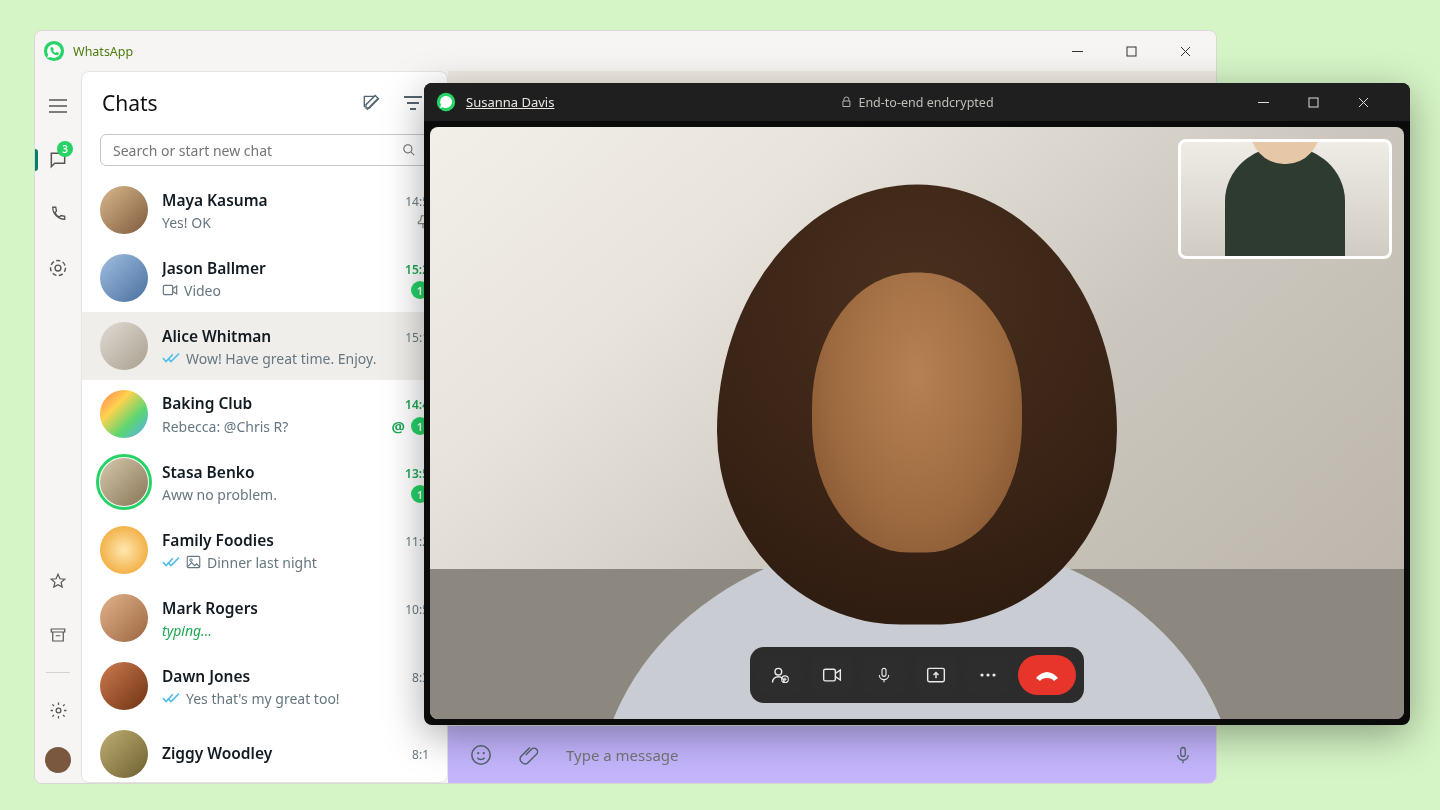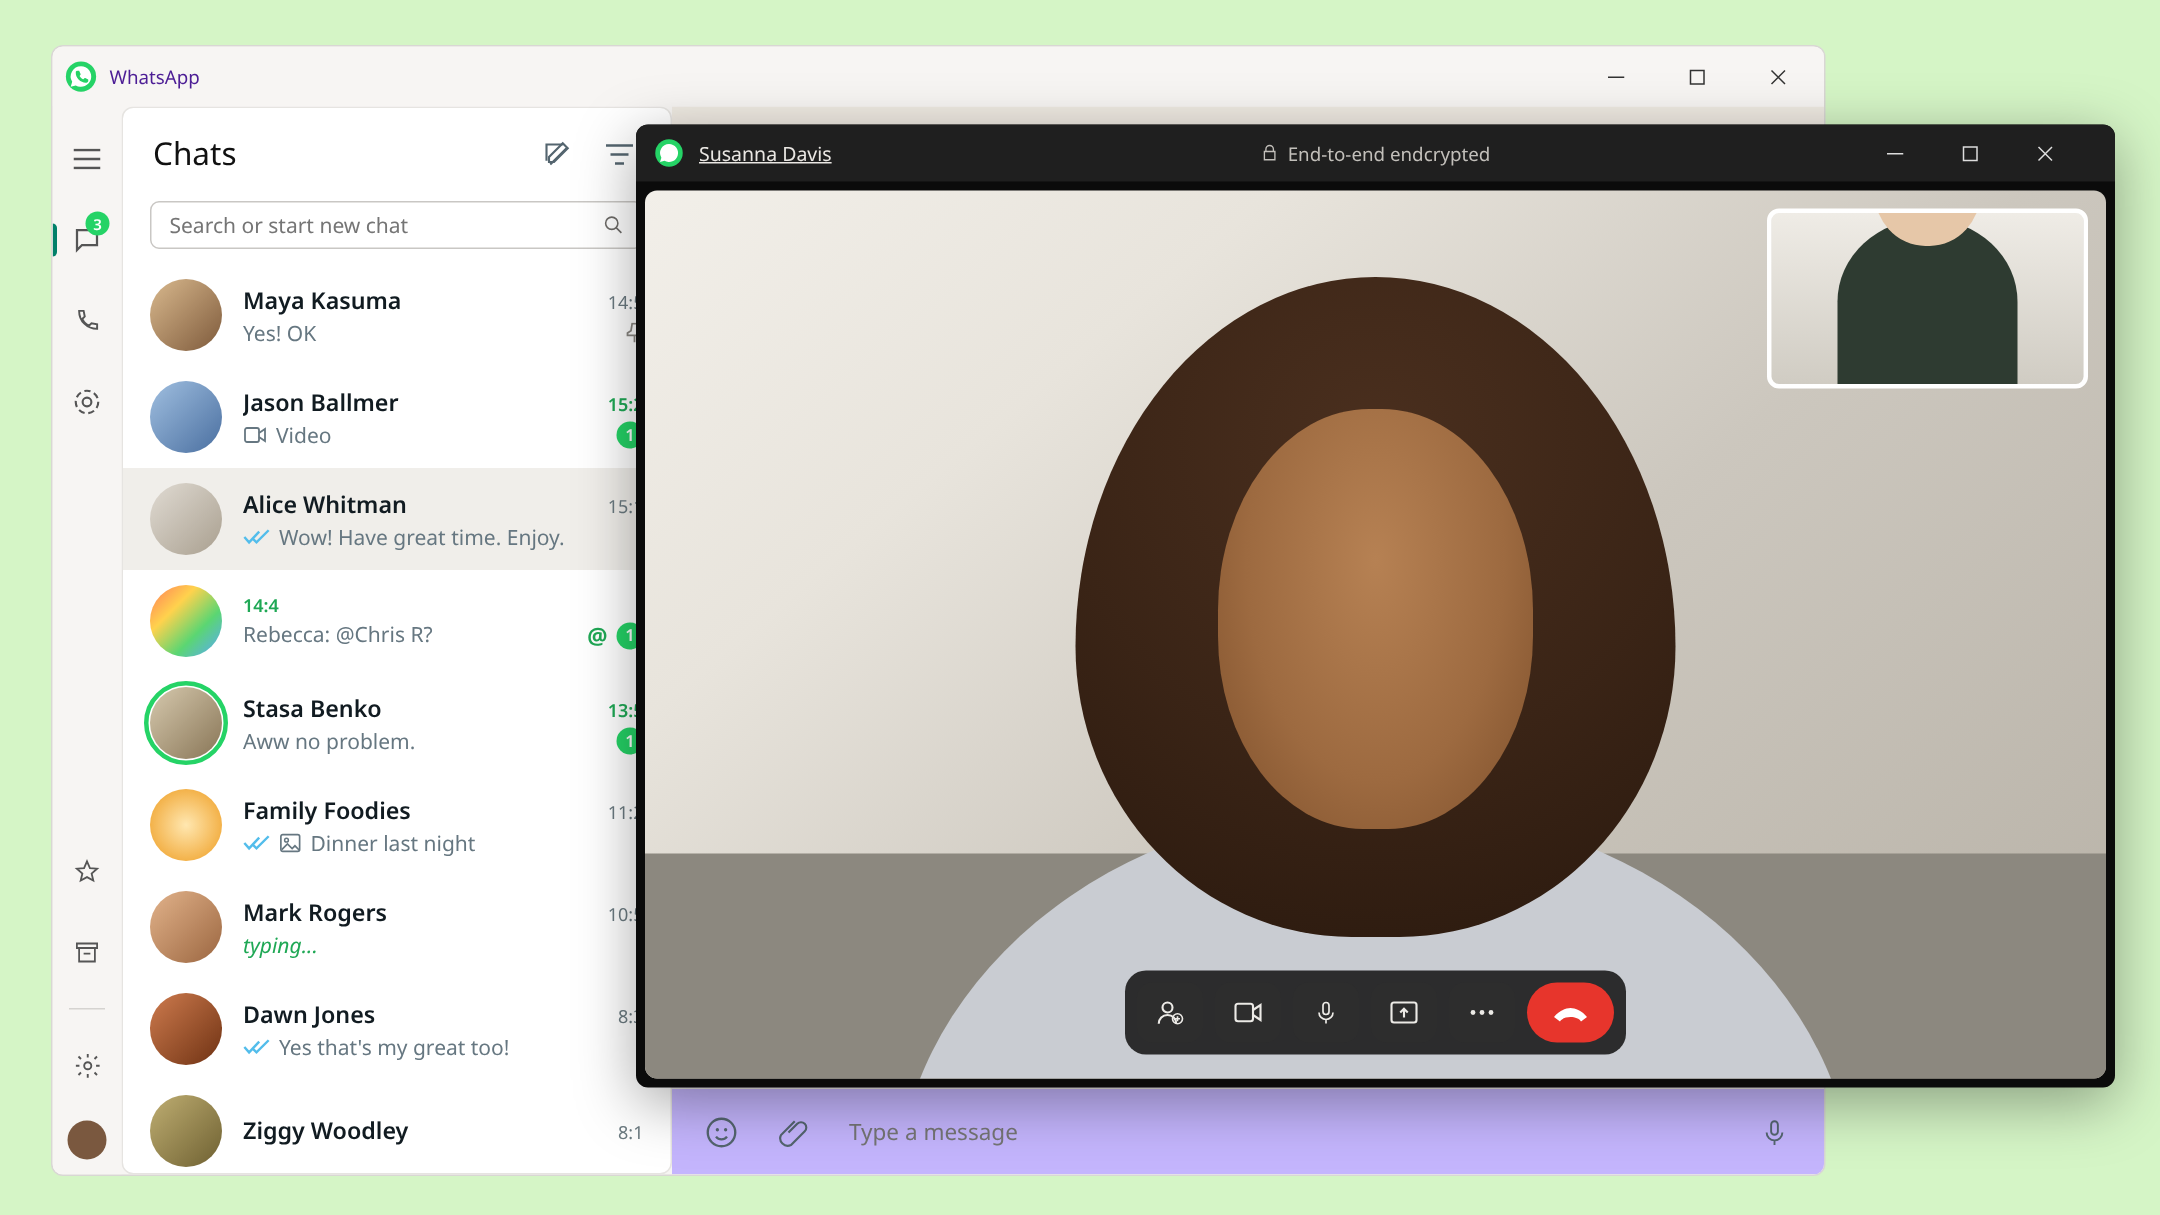--- a/index.html
+++ b/index.html
@@ -11,21 +11,21 @@
   .main-window {
     position: absolute; left: 34px; top: 30px; width: 1183px; height: 754px;
     background: #f7f5f3; border: 1px solid #d9d7d4; border-radius: 8px; overflow: hidden;
     display: flex; flex-direction: column;
   }
   .titlebar {
     height: 40px; display: flex; align-items: center; padding: 0 8px; gap: 8px;
     background: #f7f5f3;
   }
   .titlebar .app-logo { width: 22px; height: 22px; }
-  .titlebar .app-title { font-size: 12.5px; color: #4c1d95; }
+  .titlebar .app-title { font-size: 12.5px; color: #4d7c0f; }
   .titlebar .spacer { flex: 1; }
   .win-ctrl {
     width: 46px; height: 40px; display: flex; align-items: center; justify-content: center;
     color: #333; font-size: 13px;
   }
 
   .body { flex: 1; display: flex; overflow: hidden; }
 
   
   .navrail {
@@ -356,20 +356,21 @@
                   </svg>
                 </span>
                 <span class="chat-preview">Wow! Have great time. Enjoy.</span>
               </div>
             </div>
           </div>
           <div class="chat-item">
             <div class="avatar av-d"></div>
             <div class="chat-text">
               <div class="chat-line1">
+                <span class="chat-name">Baking Club</span>
                 <span class="chat-time unread">14:4</span>
               </div>
               <div class="chat-line2">
                 <span class="chat-preview">Rebecca: @Chris R?</span>
                 <span class="mention">@</span>
                 <span class="badge-green">1</span>
               </div>
             </div>
           </div>
           <div class="chat-item">

